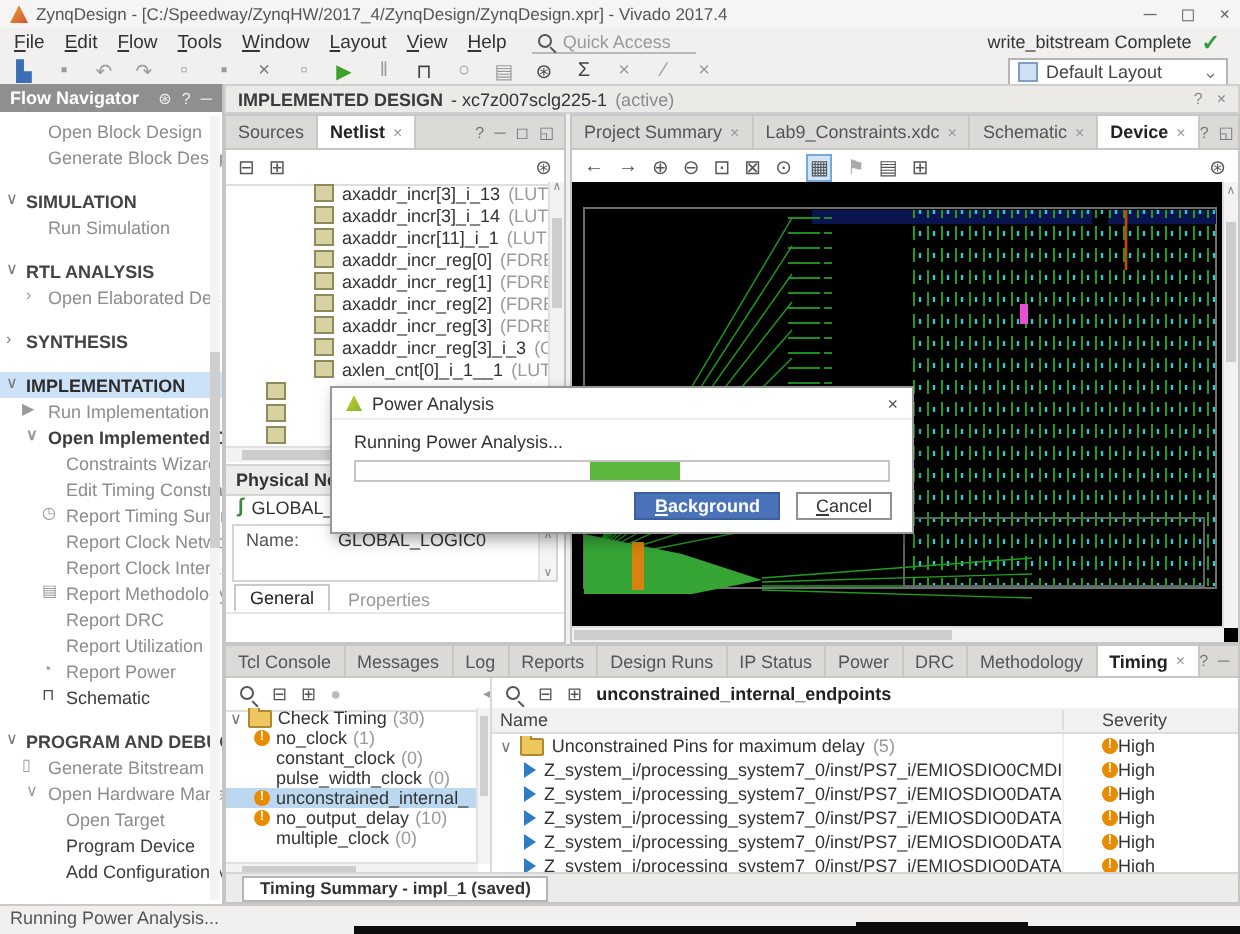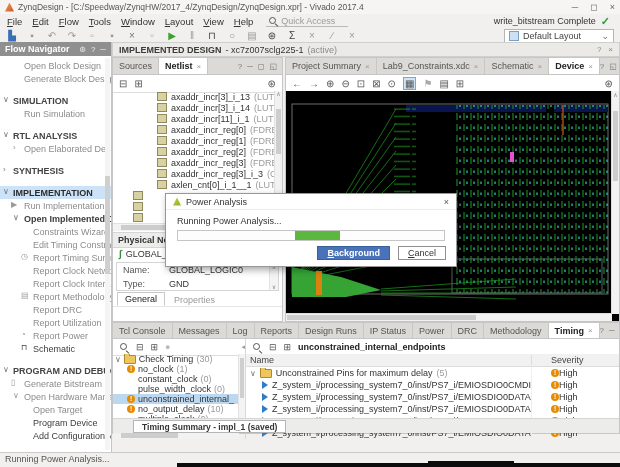--- a/index.html
+++ b/index.html
@@ -110,21 +110,21 @@
   .pn-tab{padding:1px 7px;color:#999}
   .pn-tab.active{border:1px solid #c9c9c9;border-bottom:1px solid #fff;background:#fff;color:#222;font-weight:normal}
   
   .dev-wrap{position:absolute;left:0;top:33px;right:0;bottom:0;background:#000}
   .dev-vs{position:absolute;right:0;top:0;bottom:7px;width:7px;background:#f2f2f2;border-left:1px solid #ddd;
           font-size:6px;color:#888;text-align:center}
   .dev-vs .th{position:absolute;left:1px;right:1px;top:20px;height:70px;background:#cdcdcd}
   .dev-hs{position:absolute;left:0;right:7px;bottom:0;height:7px;background:#f2f2f2;border-top:1px solid #ddd}
   .dev-hs .th{position:absolute;top:1px;bottom:1px;left:1px;width:58%;background:#cdcdcd}
   
-  .bottom{left:112px;top:322px;width:508px;height:112px;background:#fff;border:1px solid #c6c6c6;box-sizing:border-box}
+  .bottom{left:112px;top:322px;width:508px;height:130px;background:#fff;border:1px solid #c6c6c6;box-sizing:border-box}
   .bt-tabs{height:15px;background:#dcdad7;border-bottom:1px solid #c6c6c6;display:flex;font-size:9px;color:#555}
   .bt-toolbar{height:16px;border-bottom:1px solid #dedede;display:flex;align-items:center;font-size:9px;color:#555}
   .bt-tb-left{width:133px;display:flex;align-items:center;gap:7px;padding-left:6px;box-sizing:border-box;
               border-right:1px solid #d8d8d8;height:100%}
   .bt-tb-right{display:flex;align-items:center;gap:7px;padding-left:6px}
   .filter-label{font-weight:bold;color:#222}
   .bt-body{position:absolute;left:0;top:31px;right:0;height:85px;display:flex}
   .ct-tree{width:133px;border-right:1px solid #d8d8d8;position:relative;font-size:9px;box-sizing:border-box;overflow:hidden}
   .ct-row{height:10px;display:flex;align-items:center;gap:3px;padding-left:14px;white-space:nowrap}
   .ct-row.root{padding-left:2px;gap:3px}
@@ -137,21 +137,21 @@
   .t-head{height:12px;background:#f1f1f1;border-bottom:1px solid #dcdcdc;display:flex;align-items:center;color:#444}
   .t-name{flex:1;padding-left:4px}
   .t-sev{width:88px;border-left:1px solid #dcdcdc;padding-left:19px;box-sizing:border-box}
   .t-row{height:12px;display:flex;align-items:center}
   .t-row .t-name{display:flex;align-items:center;gap:4px;white-space:nowrap;overflow:hidden}
   .t-row .t-sev{display:flex;align-items:center;gap:0;border-left:1px solid #efefef;height:100%}
   .t-ind{padding-left:16px}
   .caret{color:#777;font-size:8px}
   .cnt{color:#999}
   .bt-footer{position:absolute;left:0;right:0;bottom:0;height:14px;background:#ececea;border-top:1px solid #d5d5d5;
-             display:flex;align-items:flex-end;padding-left:20px}
+             display:flex;align-items:center;padding-left:8px}
   .ft-box{background:#fff;border:1px solid #b5b5b5;font-weight:bold;font-size:8.5px;padding:0 8px;height:11px;
           display:flex;align-items:center}
   
   .statusbar{left:0;top:452px;width:620px;height:15px;background:#f2f0ee;border-top:1px solid #cacaca;
              font-size:9px;color:#555;display:flex;align-items:flex-start;padding:1px 0 0 5px;box-sizing:border-box}
   .taskbar{left:177px;top:463px;width:443px;height:4px;background:#0c0c0c}
   .taskbar2{left:428px;top:461px;width:86px;height:6px;background:#0c0c0c}
   
   .dialog{left:165px;top:193px;width:290px;height:72px;background:#fff;border:1px solid #979797;
           box-shadow:2px 3px 7px rgba(0,0,0,.35);z-index:50;font-size:9px}
@@ -404,24 +404,20 @@
 
     <div class="pn-header">Physical Net Properties</div>
     <div class="pn-net">
       <span class="net-ic">∫</span>
       <span>GLOBAL_LOGIC0</span>
     </div>
     <div class="pn-box">
       <div class="pn-row">
         <span class="lab">Name:</span>
         <span>GLOBAL_LOGIC0</span>
-      </div>
-      <div class="pn-row">
-        <span class="lab">Type:</span>
-        <span>GND</span>
       </div>
       <div class="pn-vs">
         <span>∧</span>
           <span>∨</span>
       </div>
     </div>
     <div class="pn-tabs">
       <span class="pn-tab active">General</span>
       <span class="pn-tab">Properties</span>
     </div>

